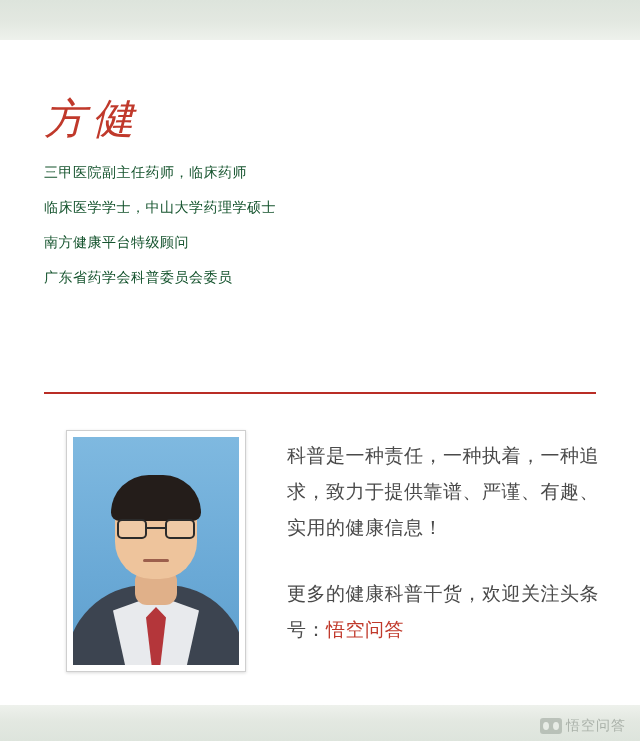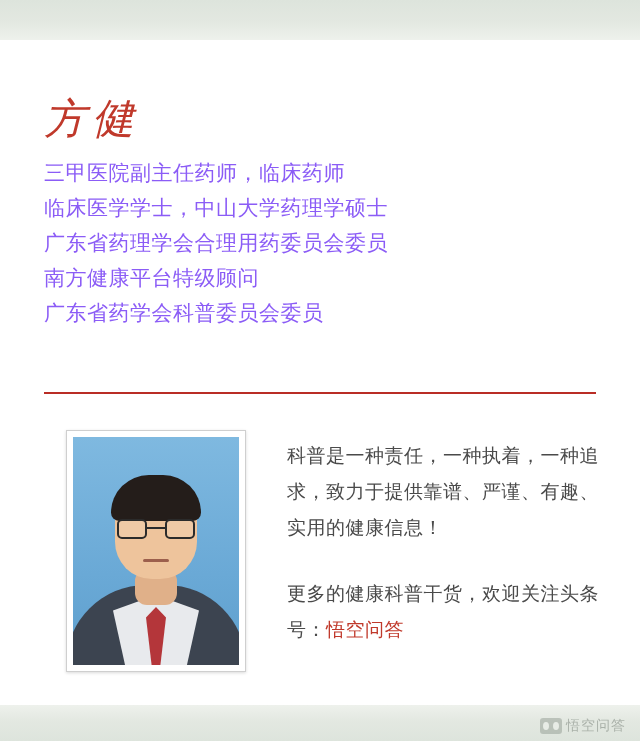--- a/index.html
+++ b/index.html
@@ -79,22 +79,22 @@
   }
 
   .titles {
     position: absolute;
     left: 44px;
     top: 115px;
     width: 560px;
   }
   .title-line {
     font-family: Liberation Sans, sans-serif;
-    font-size: 21px;
-    color: #8b5cf6;
+    font-size: 14px;
+    color: #14532d;
     line-height: 35px;
     letter-spacing: 0.5px;
     white-space: nowrap;
   }
 
   .divider {
     position: absolute;
     left: 44px;
     top: 352px;
     width: 552px;
@@ -285,21 +285,20 @@
     <div class="top-band-inner"></div>
   </div>
 
   <div class="content">
 
     <div class="name">方健</div>
 
     <div class="titles">
       <div class="title-line">三甲医院副主任药师，临床药师</div>
       <div class="title-line">临床医学学士，中山大学药理学硕士</div>
-      <div class="title-line">广东省药理学会合理用药委员会委员</div>
       <div class="title-line">南方健康平台特级顾问</div>
       <div class="title-line">广东省药学会科普委员会委员</div>
     </div>
 
     <div class="divider"></div>
 
     <div class="photo-frame">
       <div class="photo">
         <div class="p-shoulders"></div>
         <div class="p-shirt"></div>

